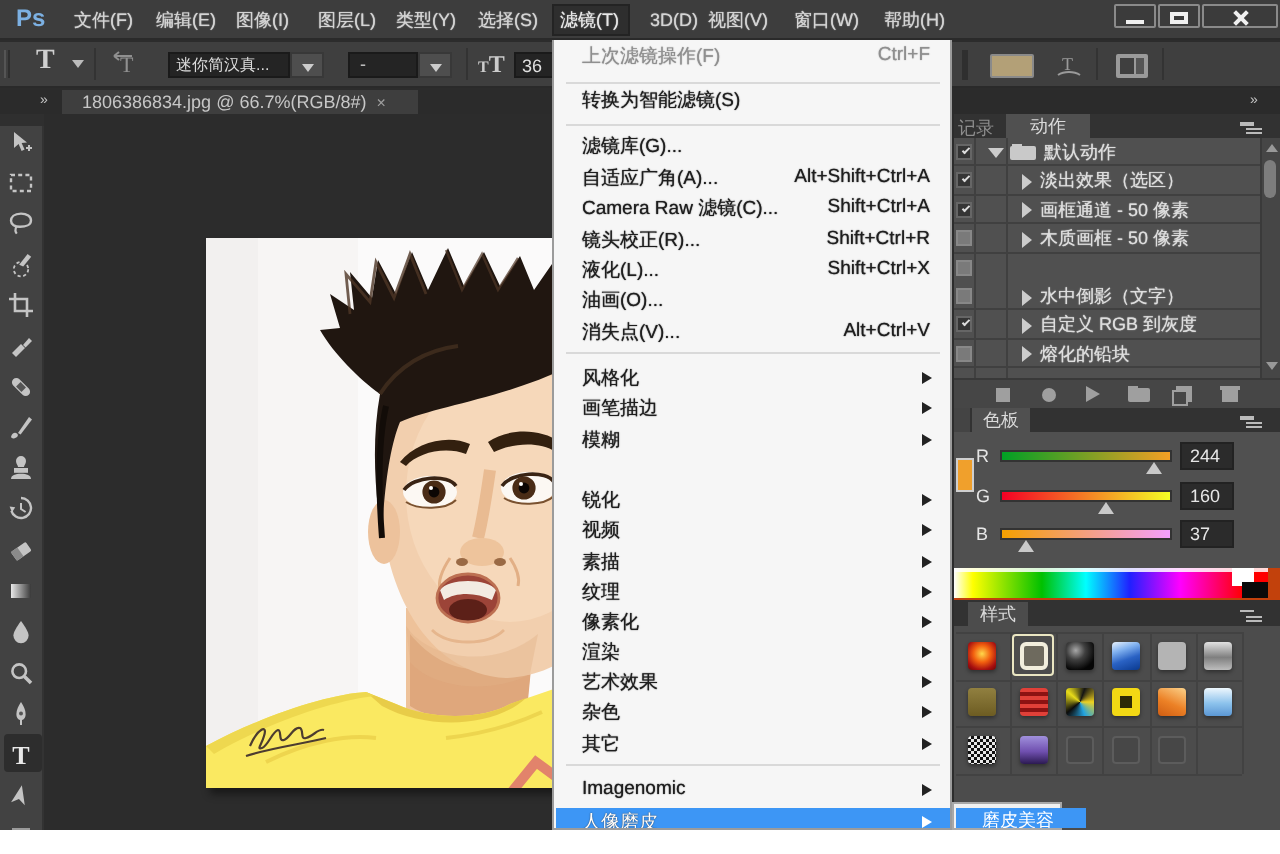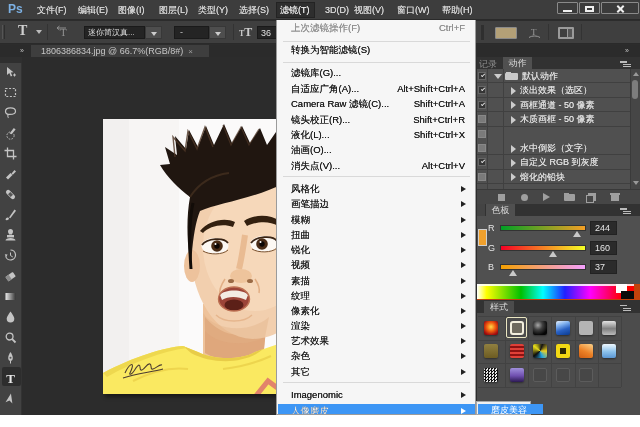--- a/index.html
+++ b/index.html
@@ -230,21 +230,21 @@
 <path d="M20 259 C32 255 48 253 60 250"></path>
 </g>
 
 <path d="M148 283 L165 262 L184 276" stroke="#e2836b" stroke-width="5" fill="none"></path>
 </svg></div>
 
 <div class="abs" id="dock" style="left:477px;top:57px;width:163px;height:358px;background:#c2410c;overflow:hidden">
 
   <div class="abs" style="left:0;top:0;width:163px;height:12px;background:#323232">
     <div class="abs" style="left:2px;top:1px;font-size:9px;color:#8e8e8e">记录</div>
-    <div class="abs" style="left:26px;top:0;width:29px;height:12px;background:#505050;color:#dadada;font-size:9px;line-height:12px;text-align:center">动作</div>
+    <div class="abs" style="left:26px;top:0;width:42px;height:12px;background:#505050;color:#dadada;font-size:9px;line-height:12px;text-align:center">动作</div>
     <div class="abs" style="left:143px;top:4px;width:7px;height:1.5px;background:#bbb"></div>
     <div class="abs" style="left:146px;top:7px;width:8px;height:1px;background:#bbb;box-shadow:0 2px 0 #bbb"></div>
   </div>
 
   <div class="abs" style="left:0;top:12px;width:152.5px;height:120px;background:#505050">
     <div class="prow" style="top:0;height:14.4px;line-height:14.4px">
       <span class="abs" style="left:17px;top:5px;width:0;height:0;border-left:4px solid transparent;border-right:4px solid transparent;border-top:5px solid #ccc"></span>
       <span class="abs" style="left:28px;top:4px;width:13px;height:7px;background:#c9c9c9;border-radius:1px"></span>
       <span class="abs" style="left:29px;top:2.5px;width:5px;height:2px;background:#c9c9c9"></span>
       <span class="abs" style="left:45px">默认动作</span>
@@ -388,21 +388,20 @@
   <div class="row" style="top:63px">自适应广角(A)...<span class="sc">Alt+Shift+Ctrl+A</span></div>
   <div class="row" style="top:78px">Camera Raw 滤镜(C)...<span class="sc">Shift+Ctrl+A</span></div>
   <div class="row" style="top:94px">镜头校正(R)...<span class="sc">Shift+Ctrl+R</span></div>
   <div class="row" style="top:124px">油画(O)...</div>
   <div class="row" style="top:109px">液化(L)...<span class="sc">Shift+Ctrl+X</span></div>
   <div class="row" style="top:140px">消失点(V)...<span class="sc">Alt+Ctrl+V</span></div>
   <div class="sep" style="top:156px"></div>
   <div class="row" style="top:163px">风格化<span class="arr"></span></div>
   <div class="row" style="top:178px">画笔描边<span class="arr"></span></div>
   <div class="row" style="top:194px">模糊<span class="arr"></span></div>
-  <div class="row" style="top:209px">扭曲<span class="arr"></span></div>
   <div class="row" style="top:224px">锐化<span class="arr"></span></div>
   <div class="row" style="top:239px">视频<span class="arr"></span></div>
   <div class="row" style="top:255px">素描<span class="arr"></span></div>
   <div class="row" style="top:270px">纹理<span class="arr"></span></div>
   <div class="row" style="top:285px">像素化<span class="arr"></span></div>
   <div class="row" style="top:300px">渲染<span class="arr"></span></div>
   <div class="row" style="top:315px">艺术效果<span class="arr"></span></div>
   <div class="row" style="top:330px">杂色<span class="arr"></span></div>
   <div class="row" style="top:346px">其它<span class="arr"></span></div>
   <div class="sep" style="top:362px"></div>

